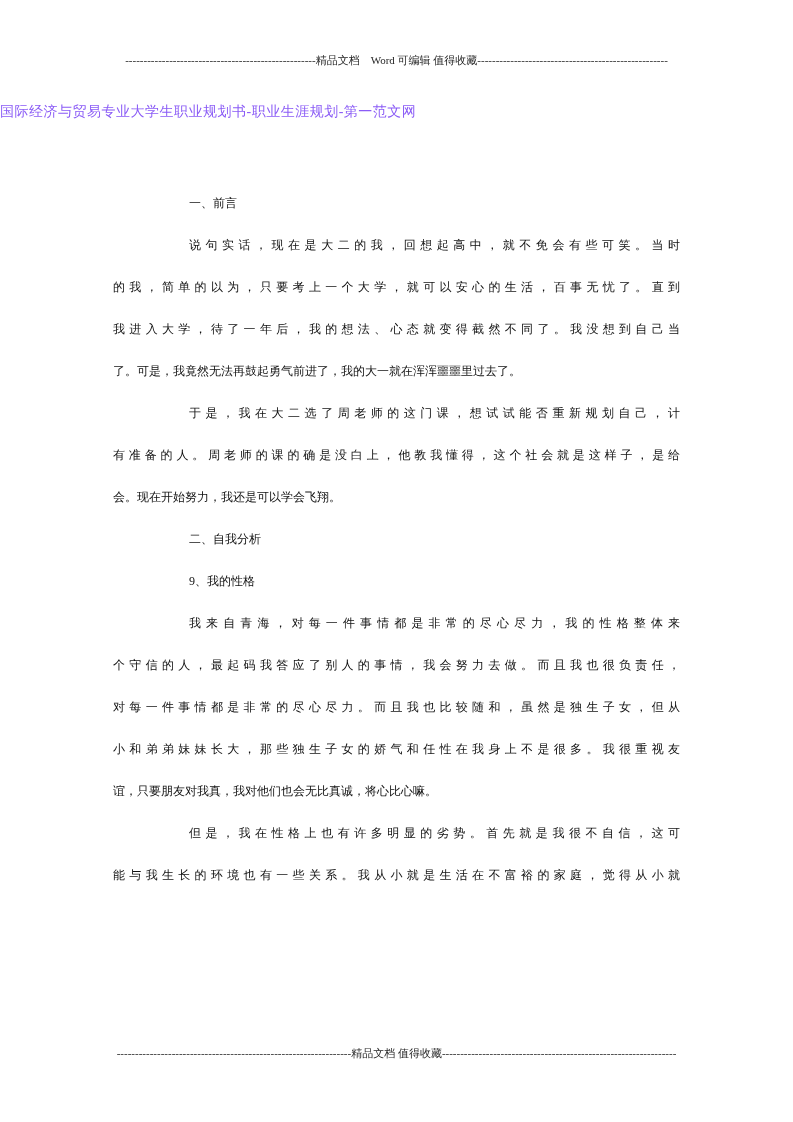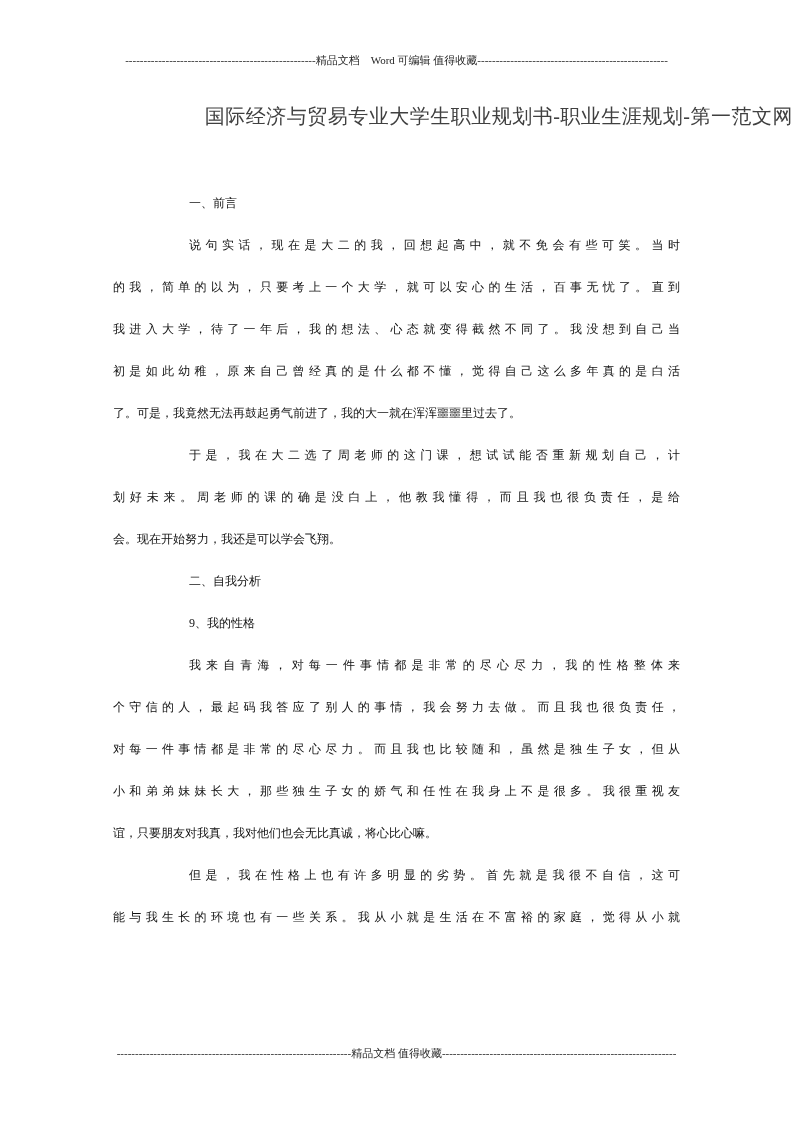--- a/index.html
+++ b/index.html
@@ -28,24 +28,24 @@
     color: #1f1f1f;
     letter-spacing: 0;
   }
   .edge-line.header { top: 51px; }
   .edge-line.footer { top: 1044px; }
   .doc-title {
     position: absolute;
     top: 103px;
     left: 0;
     width: 793px;
-    text-align: right;
-    font-size: 20px;
+    text-align: left;
+    font-size: 14px;
     letter-spacing: 0.5px;
-    color: #404040;
+    color: #8b5cf6;
   }
   .doc-body {
     position: absolute;
     top: 182px;
     left: 113px;
     width: 567px;
   }
   .ln {
     font-size: 12px;
     line-height: 42px;
@@ -69,24 +69,23 @@
 
   <div class="edge-line header">----------------------------------------------------精品文档　Word 可编辑 值得收藏----------------------------------------------------</div>
 
   <div class="doc-title">国际经济与贸易专业大学生职业规划书-职业生涯规划-第一范文网</div>
 
   <div class="doc-body">
     <div class="ln ind">一、前言</div>
     <div class="ln ind just">说句实话，现在是大二的我，回想起高中，就不免会有些可笑。当时</div>
     <div class="ln just">的我，简单的以为，只要考上一个大学，就可以安心的生活，百事无忧了。直到</div>
     <div class="ln just">我进入大学，待了一年后，我的想法、心态就变得截然不同了。我没想到自己当</div>
-    <div class="ln just">初是如此幼稚，原来自己曾经真的是什么都不懂，觉得自己这么多年真的是白活</div>
     <div class="ln">了。可是，我竟然无法再鼓起勇气前进了，我的大一就在浑浑噩噩里过去了。</div>
     <div class="ln ind just">于是，我在大二选了周老师的这门课，想试试能否重新规划自己，计</div>
-    <div class="ln just">划好未来。周老师的课的确是没白上，他教我懂得，而且我也很负责任，是给</div>
+    <div class="ln just">有准备的人。周老师的课的确是没白上，他教我懂得，这个社会就是这样子，是给</div>
     <div class="ln">会。现在开始努力，我还是可以学会飞翔。</div>
     <div class="ln ind">二、自我分析</div>
     <div class="ln ind">9、我的性格</div>
     <div class="ln ind just">我来自青海，对每一件事情都是非常的尽心尽力，我的性格整体来</div>
     <div class="ln just">个守信的人，最起码我答应了别人的事情，我会努力去做。而且我也很负责任，</div>
     <div class="ln just">对每一件事情都是非常的尽心尽力。而且我也比较随和，虽然是独生子女，但从</div>
     <div class="ln just">小和弟弟妹妹长大，那些独生子女的娇气和任性在我身上不是很多。我很重视友</div>
     <div class="ln">谊，只要朋友对我真，我对他们也会无比真诚，将心比心嘛。</div>
     <div class="ln ind just">但是，我在性格上也有许多明显的劣势。首先就是我很不自信，这可</div>
     <div class="ln just">能与我生长的环境也有一些关系。我从小就是生活在不富裕的家庭，觉得从小就</div>

